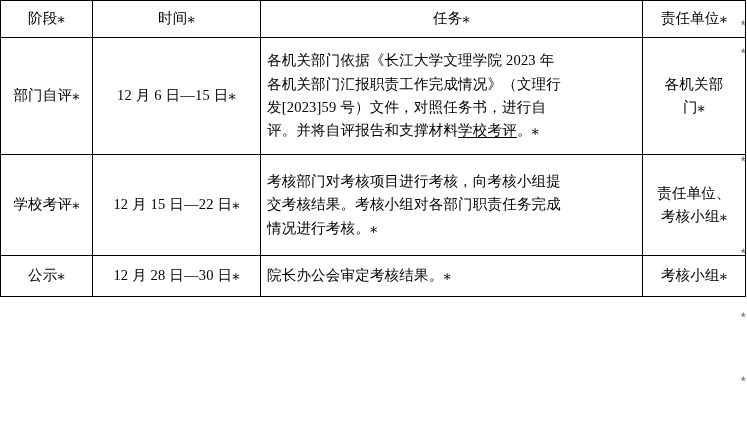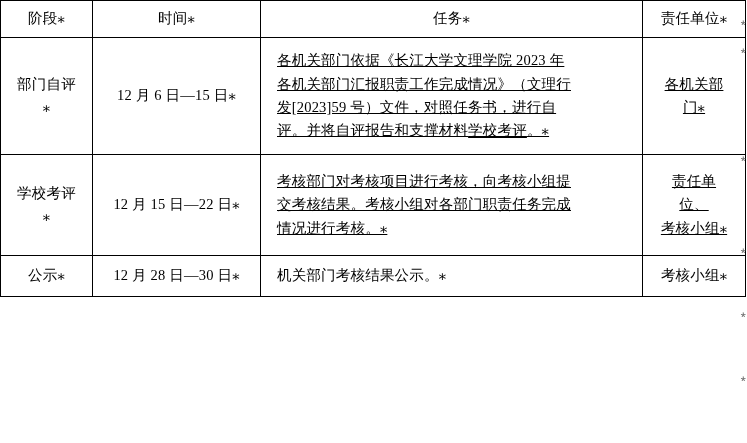--- a/index.html
+++ b/index.html
@@ -22,21 +22,21 @@
   }
   table.schedule {
     border-collapse: collapse;
     width: 745px;
     margin: 0;
     table-layout: fixed;
   }
   table.schedule td {
     border: 1px solid #000000;
     vertical-align: middle;
-    padding: 4px 16px;
+    padding: 4px 6px;
     font-size: 14.5px;
     line-height: 1.62;
     letter-spacing: 0.2px;
   }
   col.c-stage  { width: 92px; }
   col.c-time   { width: 168px; }
   col.c-task   { width: 382px; }
   col.c-unit   { width: 103px; }
 
   .cell-center {
@@ -58,21 +58,21 @@
   .row-xs td   { height: 32px; }
 
   .underline {
     text-decoration: underline;
     text-underline-offset: 2px;
   }
   .unit-two-line {
     text-align: center;
     line-height: 1.9;
   }
-  .task-line { display: block; text-decoration: underline; }
+  .task-line { display: block; }
   
   .edge-marks {
     position: absolute;
     right: 1px;
     width: 6px;
     top: 0;
     height: 443px;
     pointer-events: none;
   }
   .edge-marks span {
@@ -129,21 +129,21 @@
         <td class="unit-two-line">
           <span class="task-line">责任单位、</span>
           <span class="task-line">考核小组⁎</span>
         </td>
       </tr>
 
 
       <tr class="row-xs">
         <td class="cell-center">公示⁎</td>
         <td class="cell-center">12 月 28 日—30 日⁎</td>
-        <td class="cell-task">机关部门考核结果公示。⁎</td>
+        <td class="cell-task">院长办公会审定考核结果。⁎</td>
         <td class="cell-center">考核小组⁎</td>
       </tr>
 
     </tbody>
   </table>
 
   <div class="edge-marks">
     <span style="top:12px;">⁎</span>
     <span style="top:40px;">⁎</span>
     <span style="top:148px;">⁎</span>

